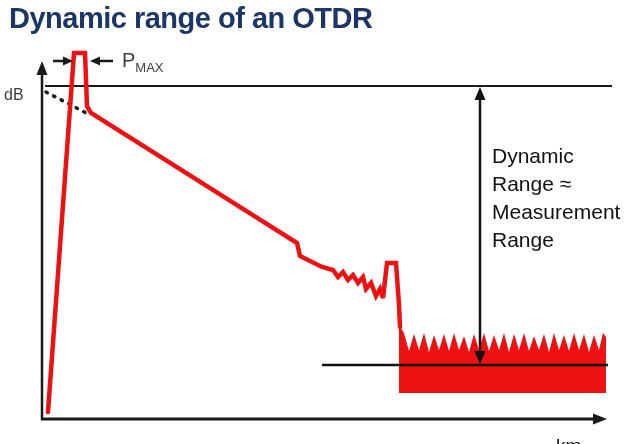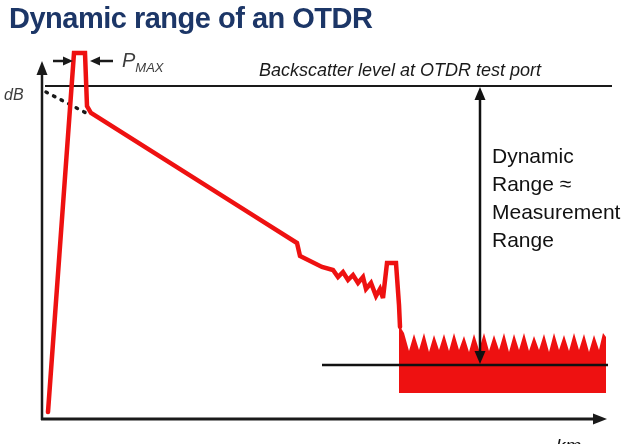--- a/index.html
+++ b/index.html
@@ -6,21 +6,21 @@
   .stage{
     position:relative;width:640px;height:444px;background:#ffffff;overflow:hidden;
     font-family:"Liberation Sans", sans-serif;
   }
   .stage svg{position:absolute;left:0;top:0;}
   .slide-title{
     position:absolute;left:9px;top:2px;margin:0;
     font-size:29px;font-weight:bold;color:#1c3667;letter-spacing:-0.5px;
     white-space:nowrap;
   }
-  .lbl{position:absolute;color:#1a1a1a;white-space:nowrap;font-style:italic;}
+  .lbl{position:absolute;color:#1a1a1a;white-space:nowrap;}
   .lbl-backscatter{left:259px;top:60px;font-size:18px;}
   .lbl-db{left:4px;top:86px;font-size:16px;color:#3d3d3d;}
   .lbl-km{left:556px;top:423px;font-size:19px;color:#111;margin-top:12px;}
   .lbl-pmax{left:122px;top:49px;font-size:20px;color:#3d3d3d;}
   .lbl-pmax sub{font-size:13px;}
   .lbl-noise{left:191px;top:352px;font-size:20px;}
   .dyn-range{position:absolute;left:492px;top:142px;width:150px;font-size:21px;color:#111;}
   .dyn-range div{line-height:28px;white-space:nowrap;}
 </style>
 </head>
@@ -50,21 +50,20 @@
     <line x1="480" y1="95" x2="480" y2="356" stroke="#111111" stroke-width="2.5"></line>
     <polygon points="480,87 474.5,100 485.5,100" fill="#111111"></polygon>
     <polygon points="480,364 474.5,351 485.5,351" fill="#111111"></polygon>
 
     <line x1="53" y1="61" x2="66" y2="61" stroke="#1a1a1a" stroke-width="2.5"></line>
     <polygon points="73,61 63,56.5 63,65.5" fill="#1a1a1a"></polygon>
     <line x1="113" y1="61" x2="99" y2="61" stroke="#1a1a1a" stroke-width="2.5"></line>
     <polygon points="90,61 100,56.5 100,65.5" fill="#1a1a1a"></polygon>
   </svg>
 
-  <div class="lbl lbl-backscatter">Backscatter level at OTDR test port</div>
 
   <div class="lbl lbl-db">dB</div>
 
   <div class="lbl lbl-km">km</div>
 
   <div class="lbl lbl-pmax"><span>P</span><sub>MAX</sub></div>
 
   <div class="dyn-range">
     <div>Dynamic</div>
     <div>Range ≈</div>

